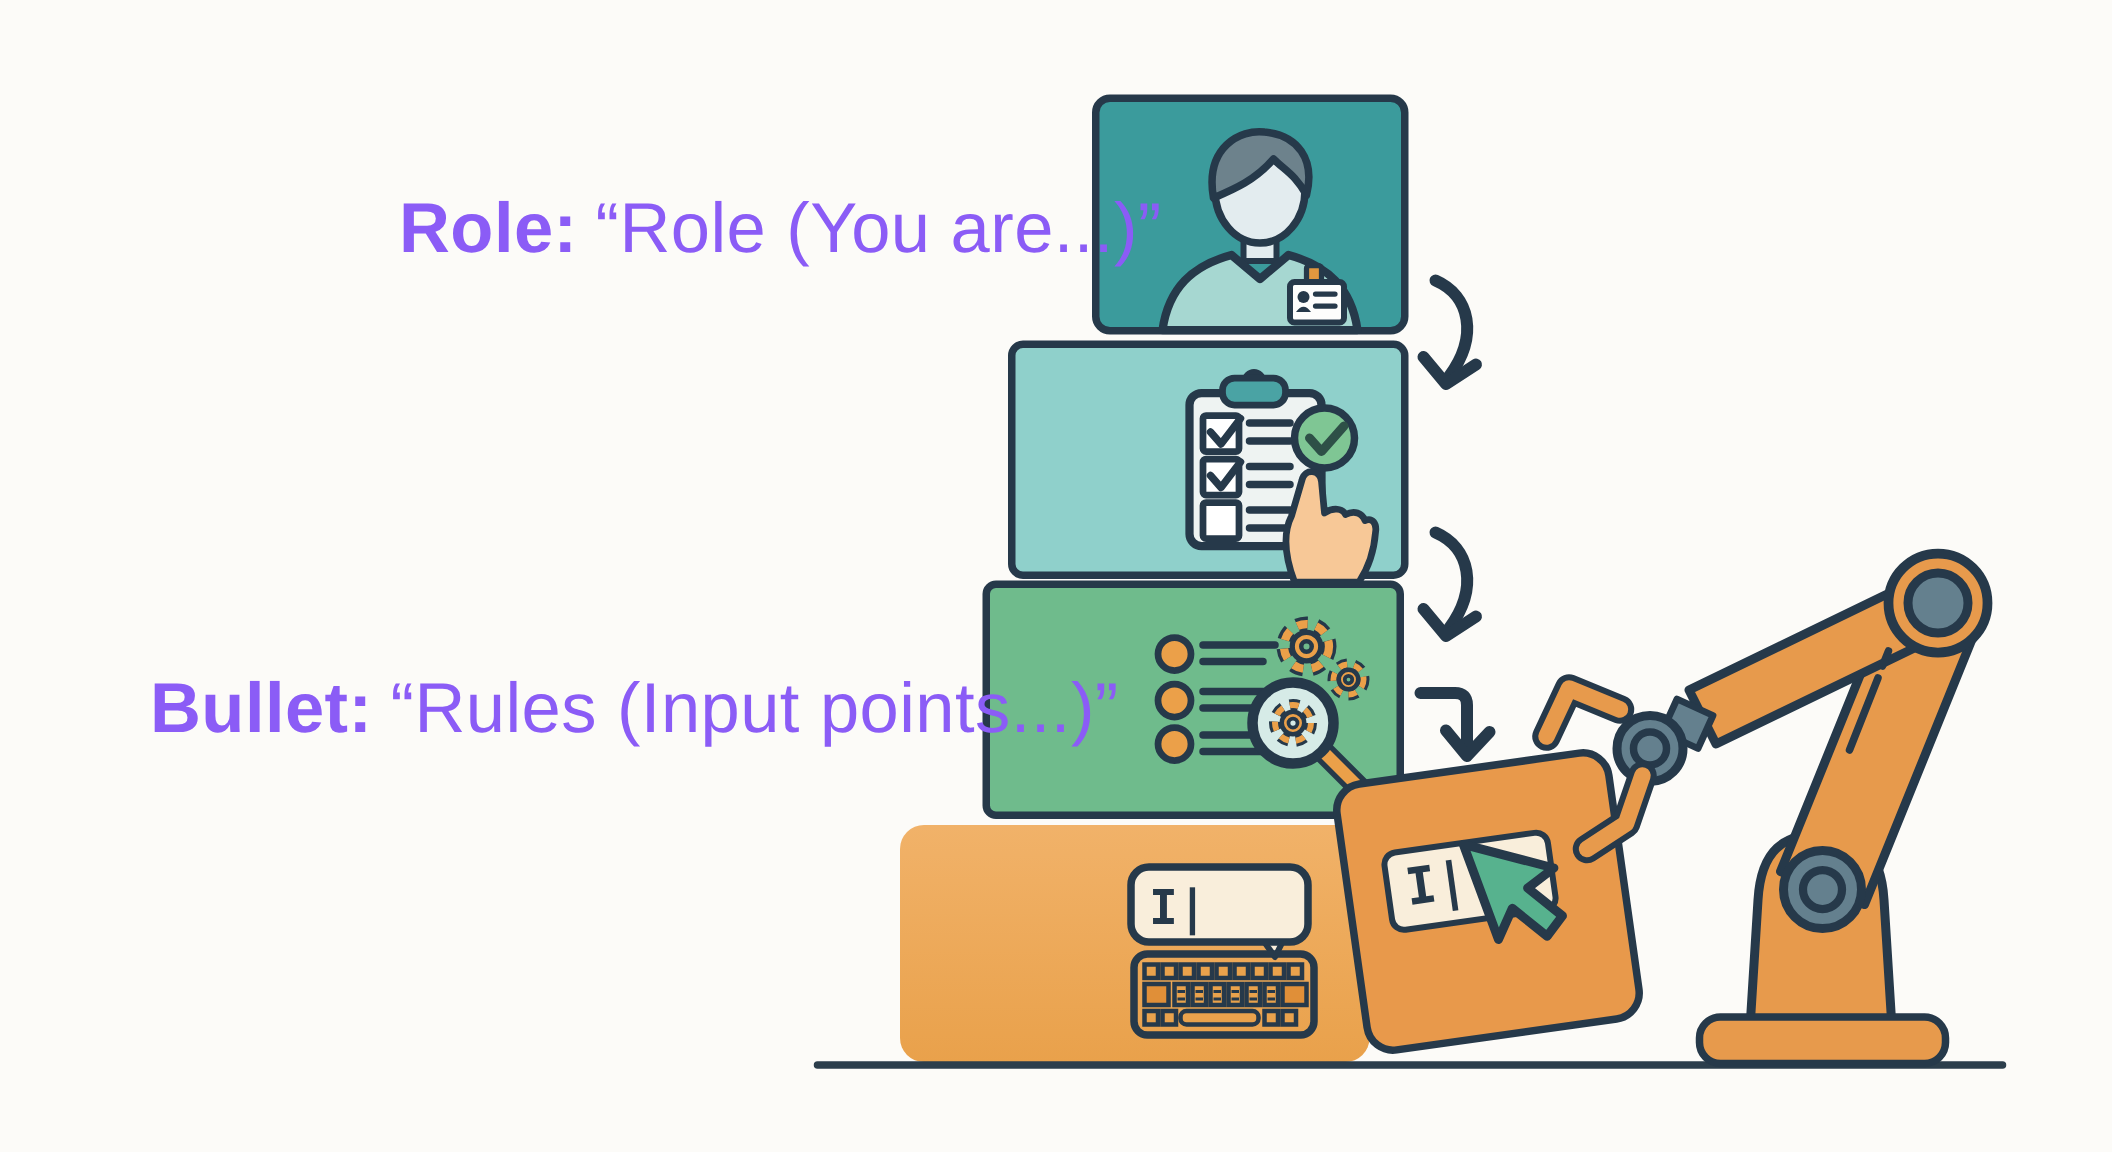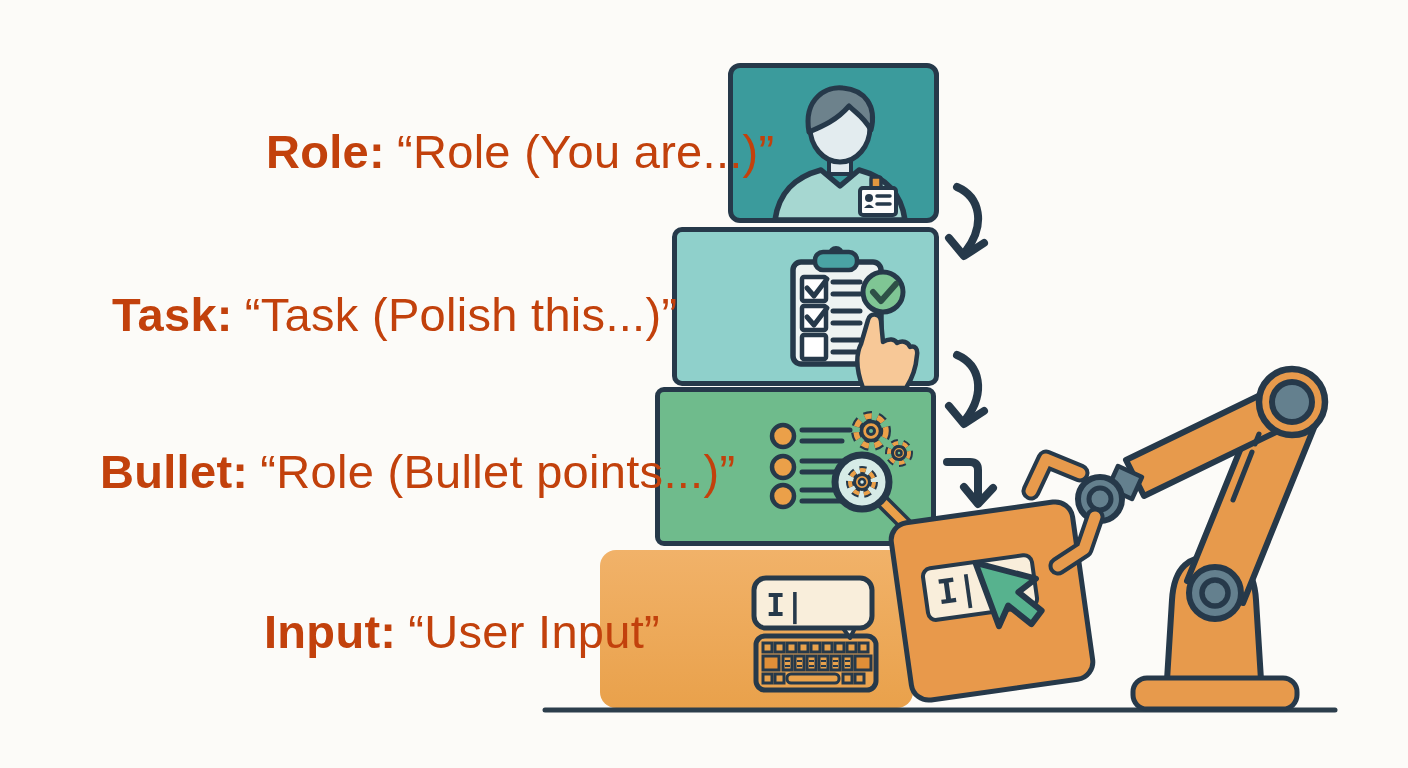--- a/index.html
+++ b/index.html
@@ -2,21 +2,21 @@
 <html><head>
 <meta charset="utf-8">
 <style>
   html,body{margin:0;padding:0;background:#ffffff;}
   #canvas{
     position:relative;width:1408px;height:768px;overflow:hidden;
     background:#fcfbf8;font-family:"Liberation Sans",sans-serif;
   }
   .label{
     position:absolute;z-index:3;font-size:47px;line-height:64px;
-    color:#c2410c;white-space:nowrap;letter-spacing:.3px;
+    color:#8b5cf6;white-space:nowrap;letter-spacing:.3px;
   }
   .lp{font-weight:700;margin-right:12px;}
   .lq{font-weight:400;}
   #label-role {left:266px;top:120px;}
   #label-task {left:112px;top:283px;}
   #label-rules{left:100px;top:440px;}
   #label-input{left:264px;top:600px;}
 
   .block{position:absolute;z-index:1;box-sizing:border-box;border:5px solid #26394a;}
   #block-role {left:728px;top:63px; width:211px;height:160px;background:#3b9b9c;border-radius:12px;}
@@ -41,28 +41,22 @@
   #overlay{position:absolute;z-index:4;left:0;top:0;pointer-events:none;}
 </style>
 </head>
 <body>
 
 <div id="canvas">
 
   <div class="label" id="label-role">
     <span class="lp">Role:</span><span class="lq">“Role (You are...)”</span>
   </div>
-  <div class="label" id="label-task">
-    <span class="lp">Task:</span><span class="lq">“Task (Polish this...)”</span>
-  </div>
   <div class="label" id="label-rules">
-    <span class="lp">Bullet:</span><span class="lq">“Role (Bullet points...)”</span>
-  </div>
-  <div class="label" id="label-input">
-    <span class="lp">Input:</span><span class="lq">“User Input”</span>
+    <span class="lp">Bullet:</span><span class="lq">“Rules (Input points...)”</span>
   </div>
 
   <div class="block" id="block-role">
     <svg class="icon-svg" style="left:36px;top:14px" width="150" height="145" viewBox="0 0 150 145">
       <rect x="60" y="74" width="22" height="18" fill="#e3ecef" stroke="#26394a" stroke-width="4"></rect>
       <path d="M6,138 C10,110 26,95 52,88 L71,104 L90,88 C116,95 132,110 136,138 Z" fill="#a6d7d1" stroke="#26394a" stroke-width="5.5" stroke-linejoin="round"></path>
       <ellipse cx="71" cy="45" rx="30" ry="35" fill="#e3ecef" stroke="#26394a" stroke-width="5"></ellipse>
       <path d="M40,50 C34,16 58,4 74,6 C96,8 108,24 102,48 C94,34 88,32 80,24 C68,38 54,44 40,50 Z" fill="#6d828c" stroke="#26394a" stroke-width="5" stroke-linejoin="round"></path>
       <rect x="102" y="95" width="10" height="14" rx="2" fill="#e1973f" stroke="#26394a" stroke-width="3.5"></rect>
       <rect x="91" y="106" width="36" height="27" rx="3" fill="#fdfdfc" stroke="#26394a" stroke-width="4"></rect>

